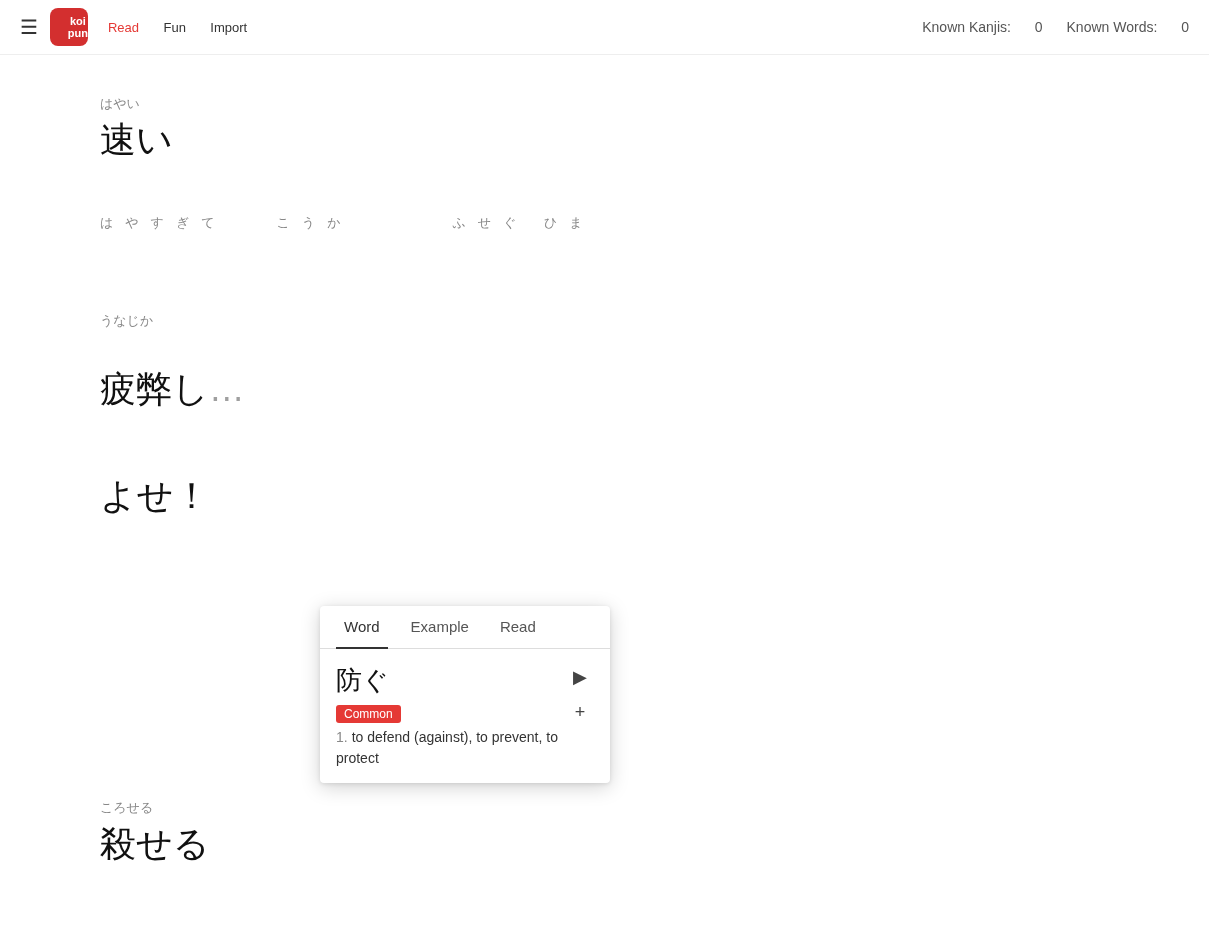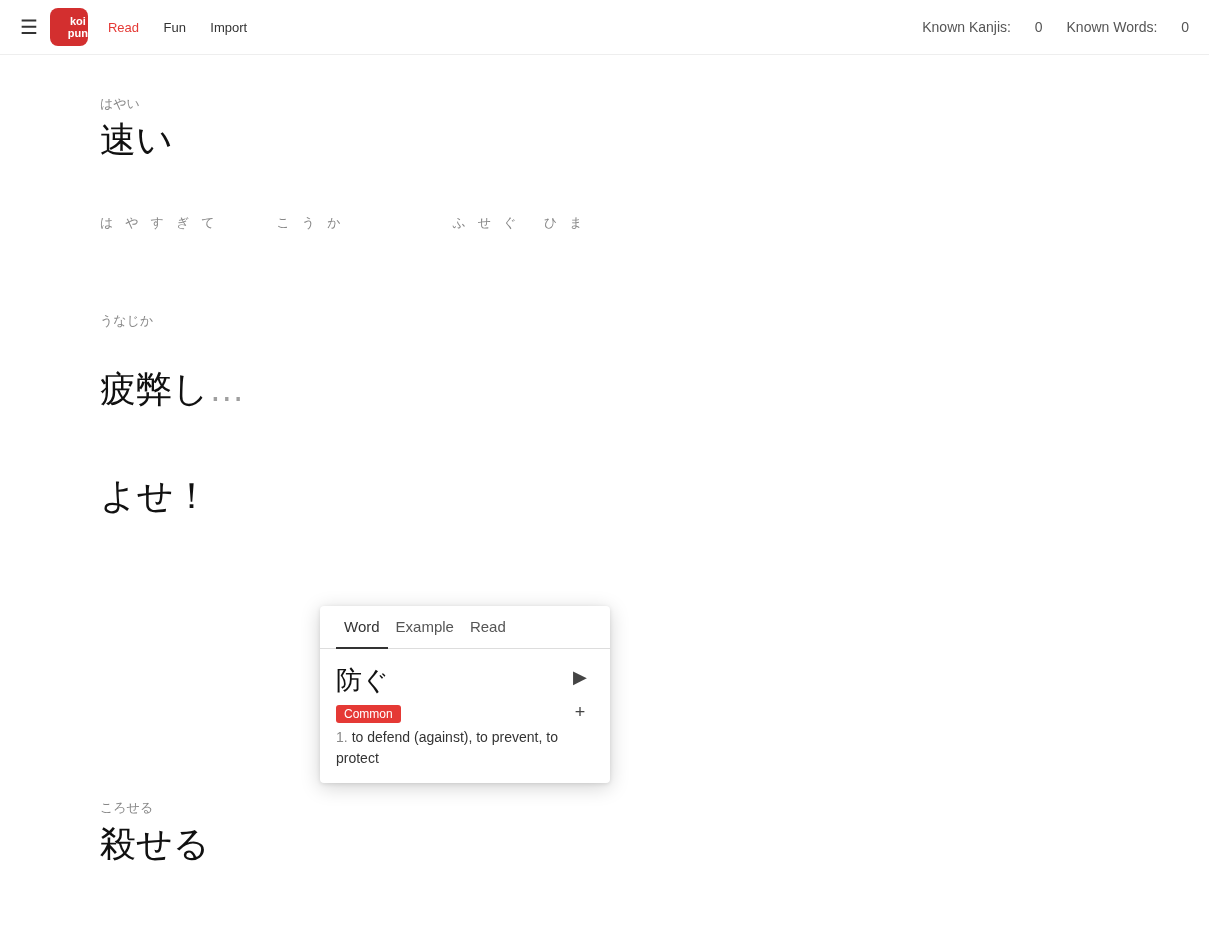--- a/index.html
+++ b/index.html
@@ -130,21 +130,21 @@
       border-radius: 4px;
       box-shadow: 0 4px 20px rgba(0,0,0,0.18), 0 1px 4px rgba(0,0,0,0.1);
       z-index: 100;
       overflow: hidden;
     }
 
     .popup-tabs {
       display: flex;
       border-bottom: 1px solid #ddd;
       padding: 0 16px;
-      gap: 0;
+      gap: 15px;
     }
 
     .popup-tab {
       padding: 12px 8px;
       font-size: 15px;
       color: #555;
       cursor: pointer;
       border-bottom: 2px solid transparent;
       margin-bottom: -1px;
     }

